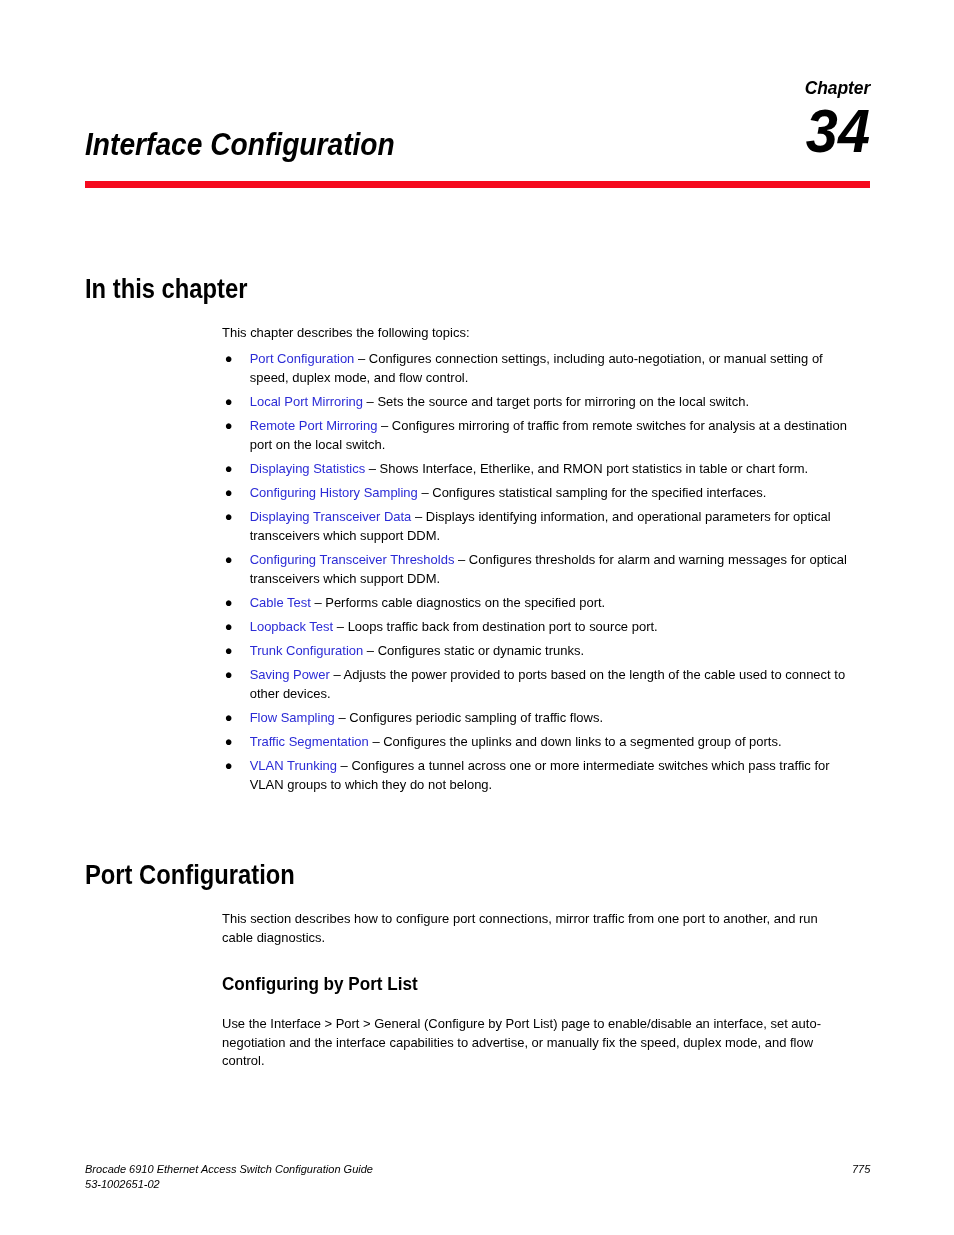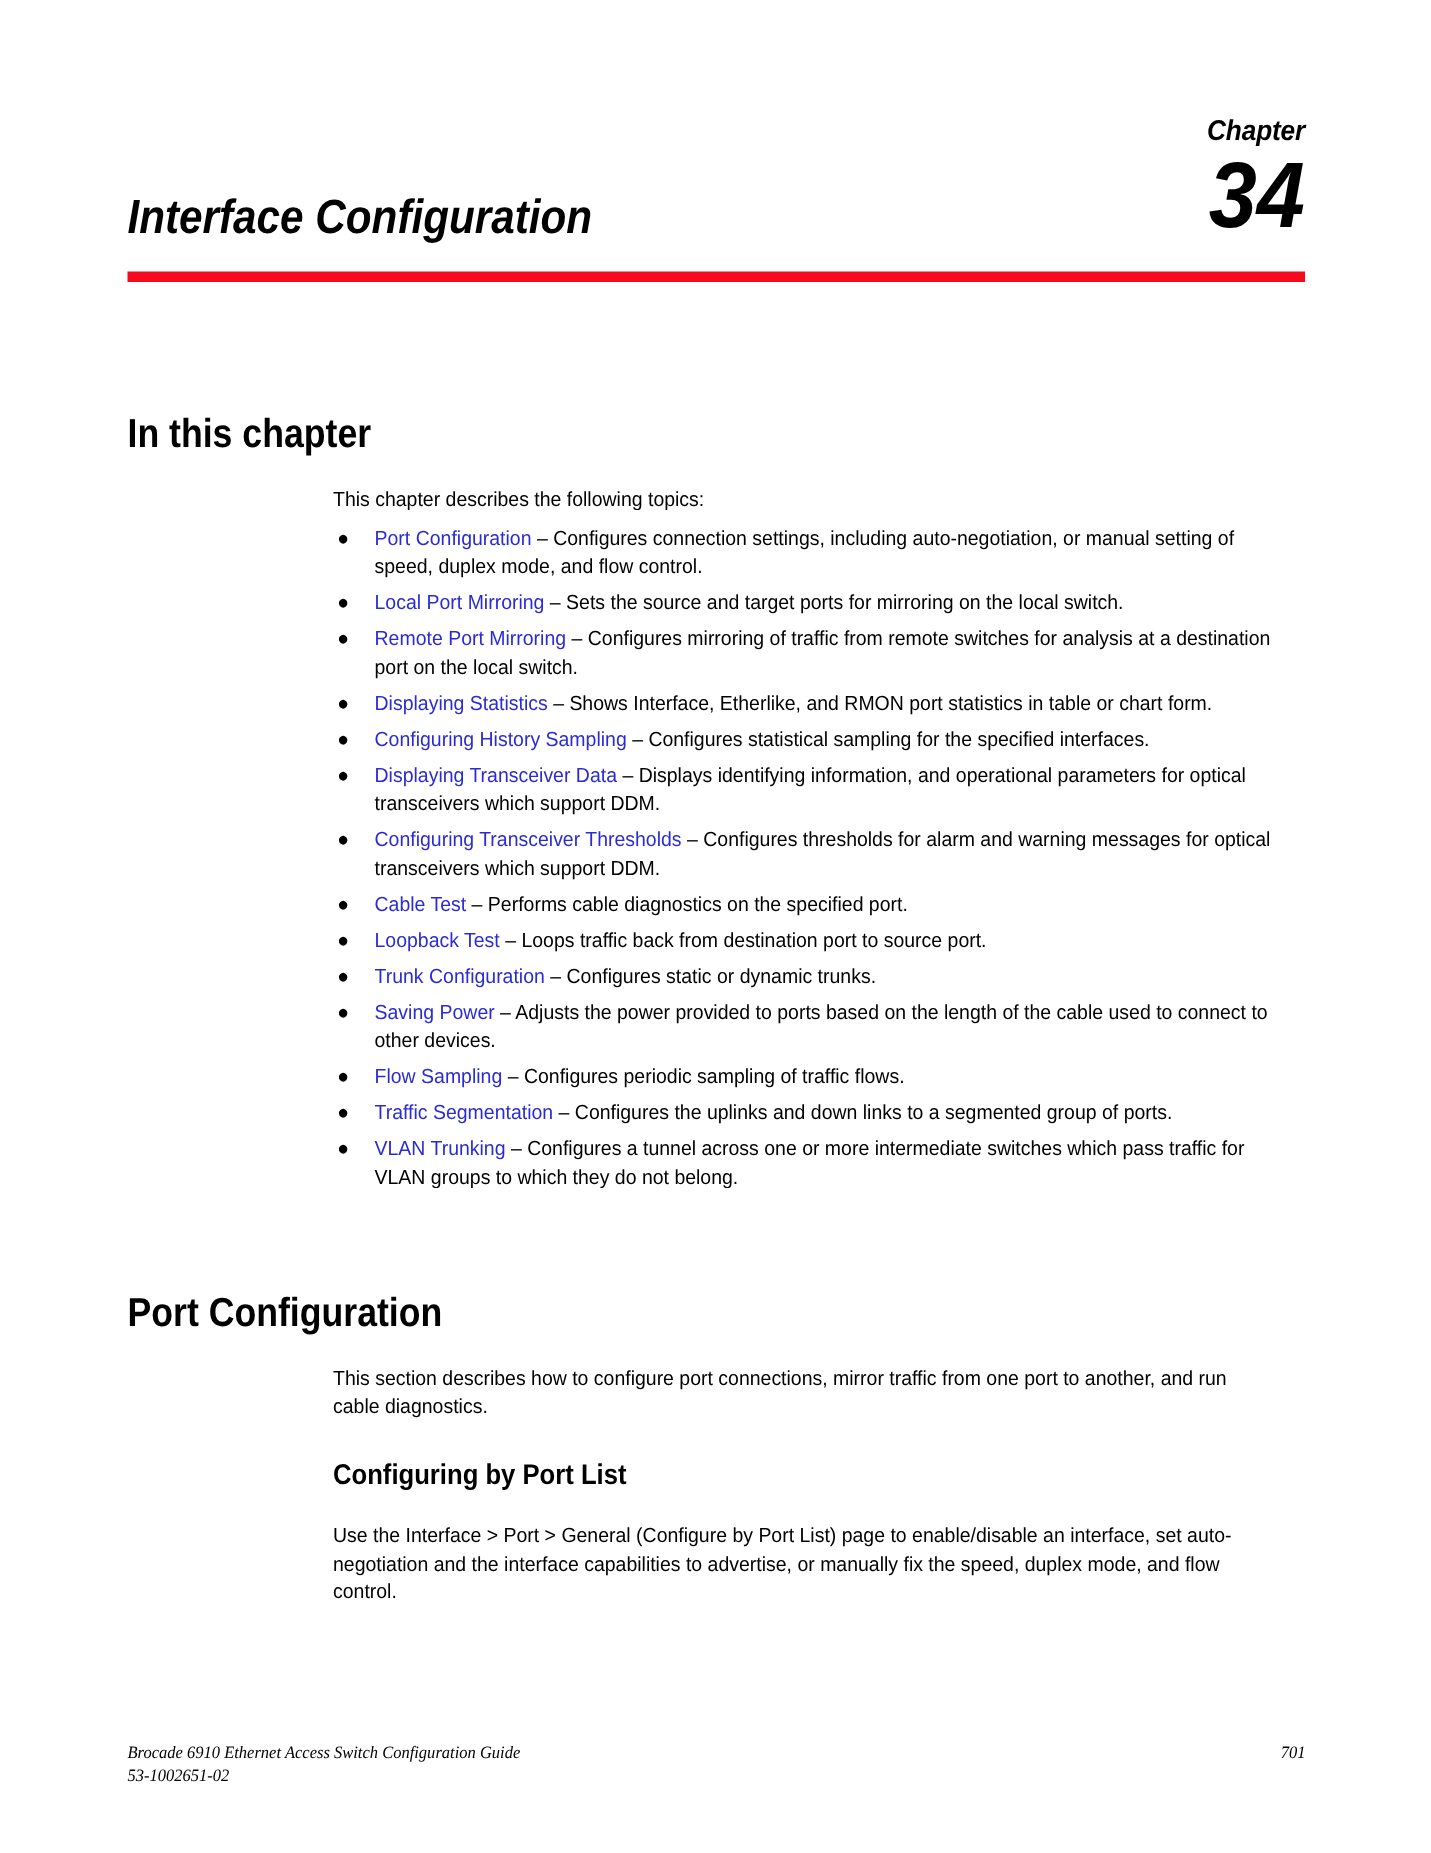--- a/index.html
+++ b/index.html
@@ -168,21 +168,21 @@
     color: #000;
   }
 
   
   .footer {
     position: absolute;
     left: 85px;
     top: 1161px;
     width: 785px;
     height: 40px;
-    font-family: Liberation Serif, serif;
+    font-family: Liberation Sans, sans-serif;
     font-style: italic;
     font-size: 11.6px;
     line-height: 15px;
     color: #000;
   }
   .footer-left {
     position: absolute;
     left: 0;
     top: 0;
     transform: scaleX(0.95);
@@ -240,16 +240,16 @@
 
   <div class="h2" id="heading-configuring-by-port-list">Configuring by Port List</div>
 
   <div class="body-block" id="configuring-paragraph">Use the Interface &gt; Port &gt; General (Configure by Port List) page to enable/disable an interface, set auto-negotiation and the interface capabilities to advertise, or manually fix the speed, duplex mode, and flow control.</div>
 
   <div class="footer">
     <div class="footer-left">
       <span>Brocade 6910 Ethernet Access Switch Configuration Guide</span>
       <span class="footer-doc-line2">53-1002651-02</span>
     </div>
-    <div class="footer-page">701</div>
+    <div class="footer-page">775</div>
   </div>
 
 </div>
 
 </body></html>

